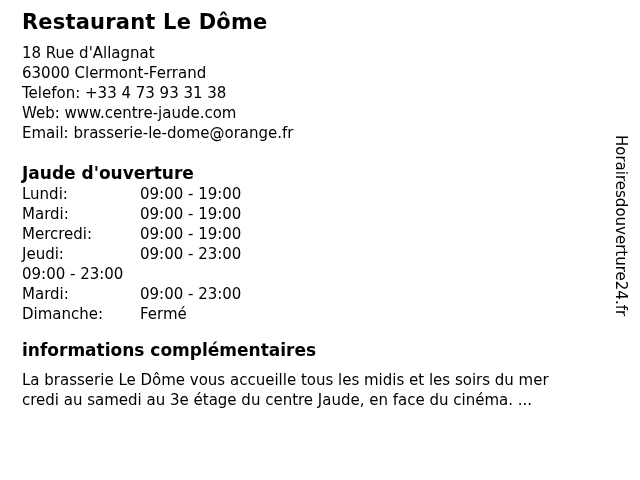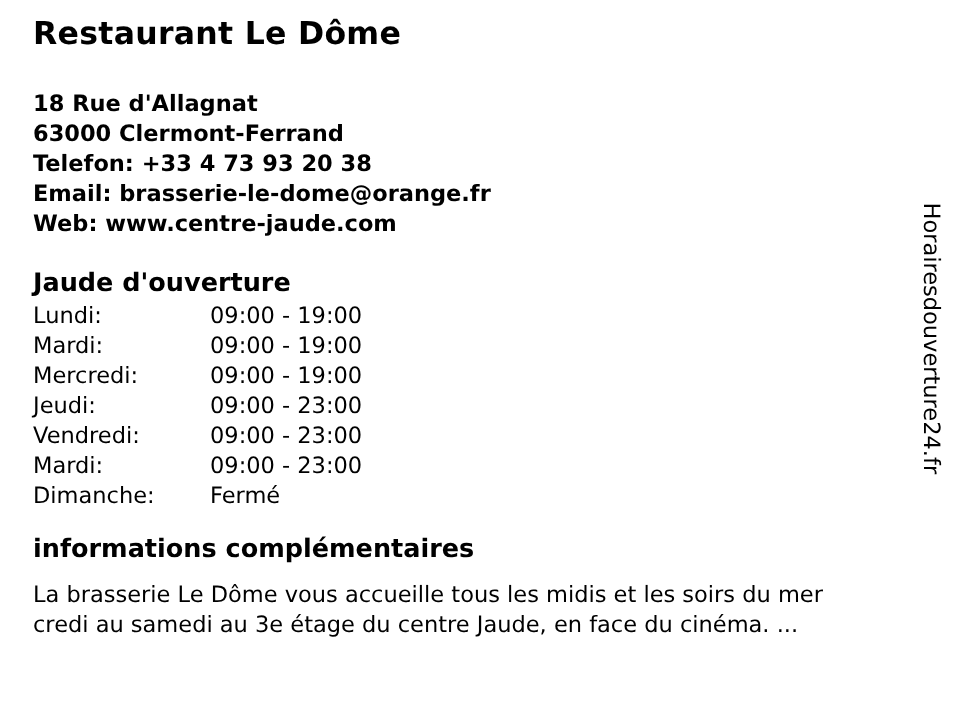--- a/index.html
+++ b/index.html
@@ -21,24 +21,23 @@
     width: 610px;
   }
   .page-title {
     margin: 10px 0 0 0;
     font-size: 21px;
     line-height: 25px;
     font-weight: bold;
     letter-spacing: 0.2px;
   }
   .address-block {
-    margin-top: 24px;
+    margin-top: 8px;
     font-size: 15px;
     line-height: 20px;
-    font-weight: bold;
   }
   .section-heading {
     font-size: 17px;
     line-height: 21px;
     font-weight: bold;
     margin: 0;
   }
   .hours-heading { margin-top: 20px; }
   .hours-table {
     font-size: 15px;
@@ -73,23 +72,23 @@
 </head>
 <body>
 
 <div class="content">
 
   <h1 class="page-title">Restaurant Le Dôme</h1>
 
   <div class="address-block">
     <div>18 Rue d'Allagnat</div>
     <div>63000 Clermont-Ferrand</div>
-    <div>Telefon: +33 4 73 93 20 38</div>
+    <div>Telefon: +33 4 73 93 31 38</div>
+    <div>Web: www.centre-jaude.com</div>
     <div>Email: brasserie-le-dome@orange.fr</div>
-    <div>Web: www.centre-jaude.com</div>
   </div>
 
   <h2 class="section-heading hours-heading">Jaude d'ouverture</h2>
 
   <div class="hours-table">
     <div class="hours-row">
       <span class="hours-day">Lundi:</span>
       <span class="hours-value">09:00 - 19:00</span>
     </div>
     <div class="hours-row">
@@ -98,21 +97,20 @@
     </div>
     <div class="hours-row">
       <span class="hours-day">Mercredi:</span>
       <span class="hours-value">09:00 - 19:00</span>
     </div>
     <div class="hours-row">
       <span class="hours-day">Jeudi:</span>
       <span class="hours-value">09:00 - 23:00</span>
     </div>
     <div class="hours-row">
-      <span class="hours-day">Vendredi:</span>
       <span class="hours-value">09:00 - 23:00</span>
     </div>
     <div class="hours-row">
       <span class="hours-day">Mardi:</span>
       <span class="hours-value">09:00 - 23:00</span>
     </div>
     <div class="hours-row">
       <span class="hours-day">Dimanche:</span>
       <span class="hours-value">Fermé</span>
     </div>

